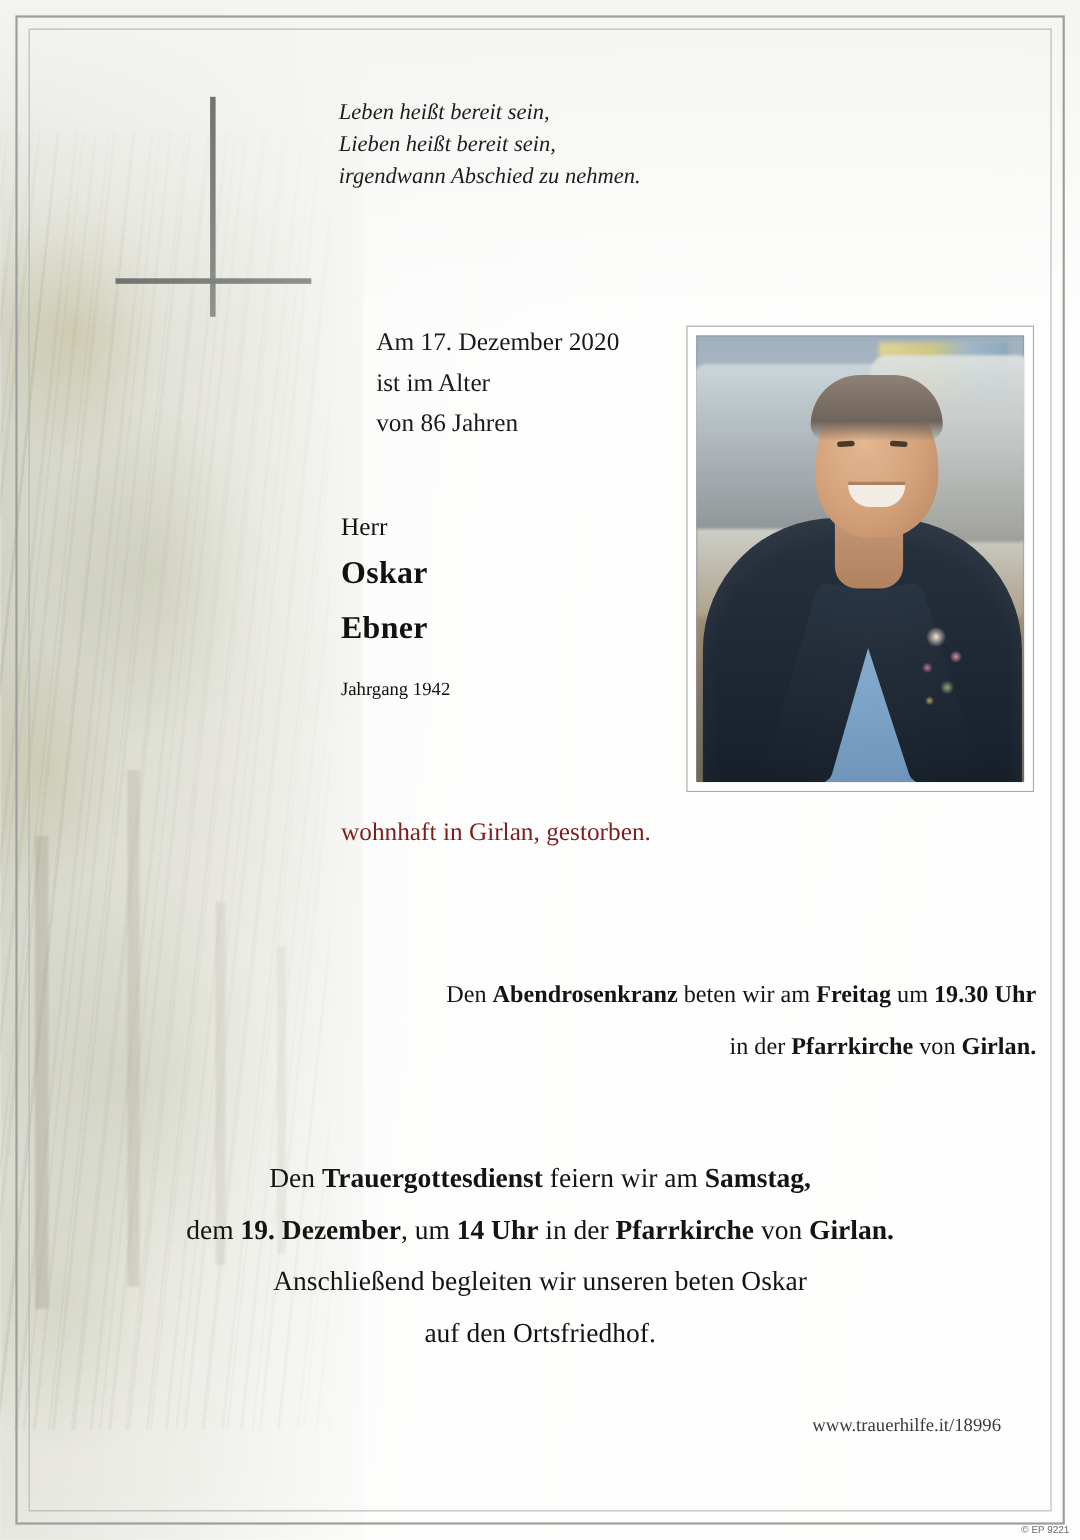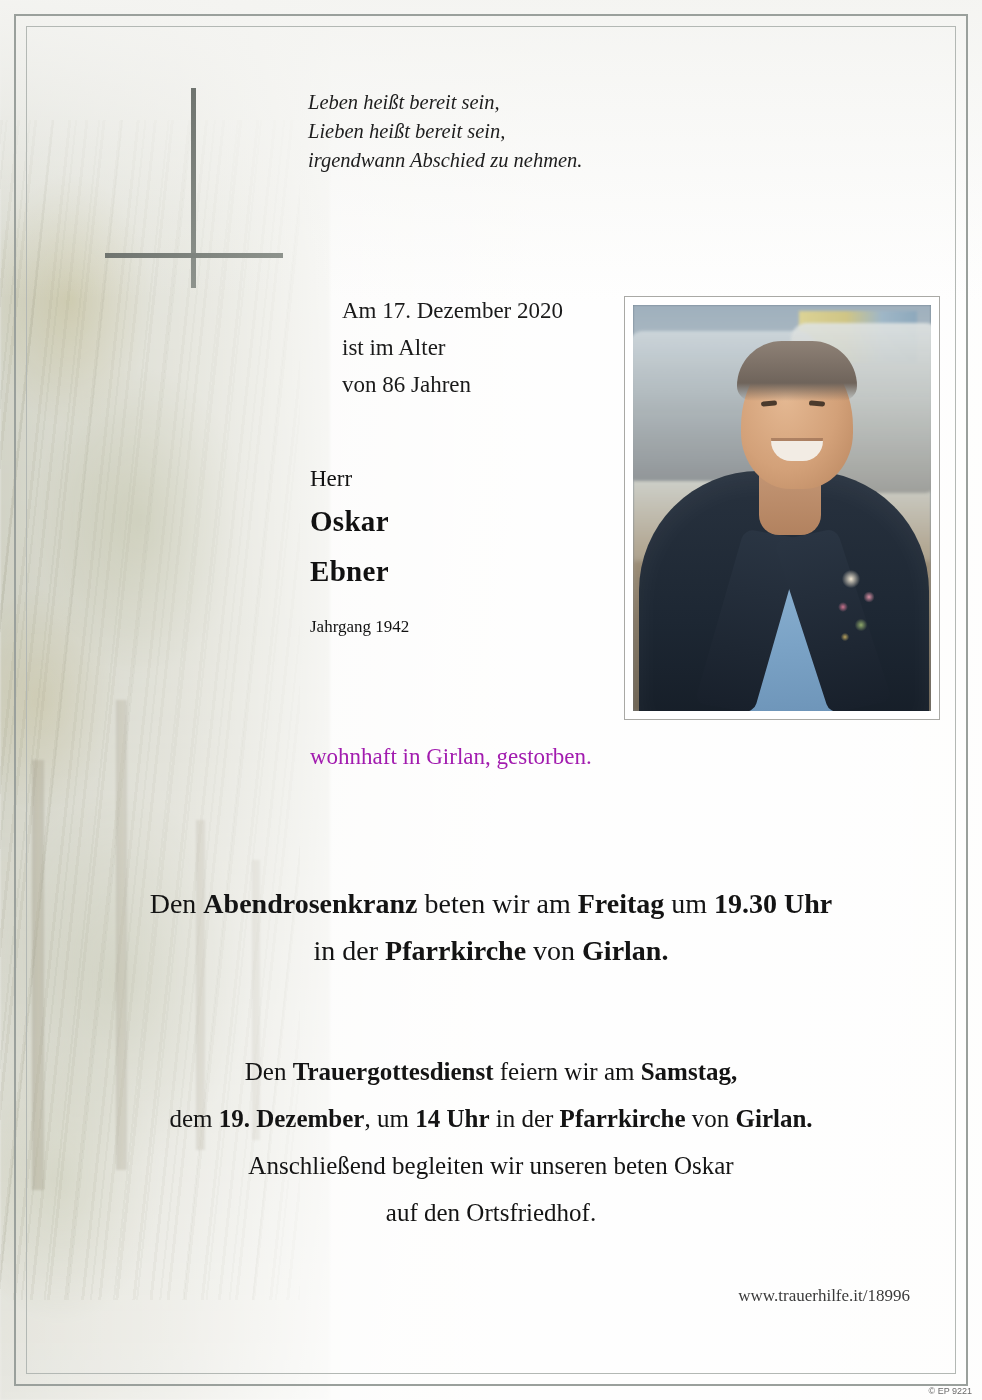--- a/index.html
+++ b/index.html
@@ -166,21 +166,21 @@
     font-size: 17px;
     line-height: 34px;
     margin-top: 14px;
   }
 
   .residence {
     position: absolute;
     left: 310px;
     top: 744px;
     font-size: 23px;
-    color: #a21caf;
+    color: #7f1d1d;
   }
 
   
   .photo-wrap {
     position: absolute;
     left: 624px;
     top: 296px;
     width: 316px;
     height: 424px;
     background: #ffffff;
@@ -331,22 +331,22 @@
     border-radius: 0 0 26px 26px;
     box-shadow: 0 -3px 0 rgba(120,80,60,0.45);
   }
 
   
   .rosary {
     position: absolute;
     left: 40px;
     top: 880px;
     width: 902px;
-    text-align: center;
-    font-size: 28px;
+    text-align: right;
+    font-size: 22px;
     line-height: 47px;
     color: #141414;
   }
   .service {
     position: absolute;
     left: 40px;
     top: 1048px;
     width: 902px;
     text-align: center;
     font-size: 25px;

